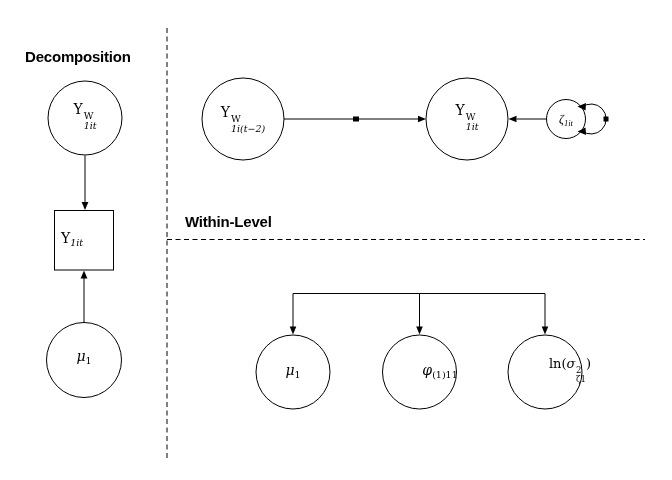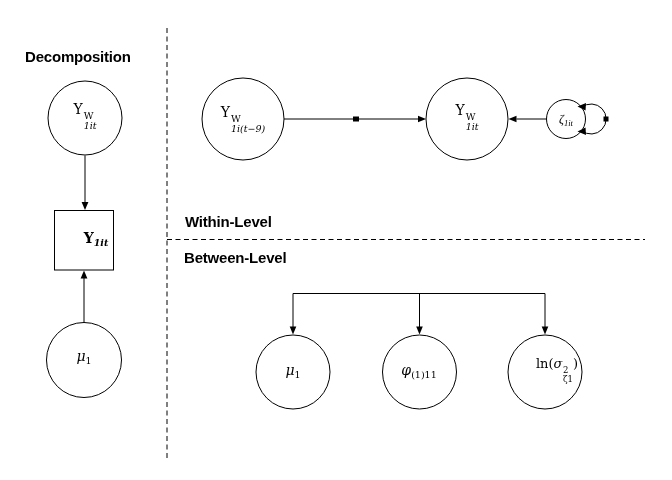--- a/index.html
+++ b/index.html
@@ -110,63 +110,62 @@
     <polygon points="419.5,334.5 416.2,326.5 422.8,326.5" fill="#000"></polygon>
     <polygon points="545,334.5 541.7,326.5 548.3,326.5" fill="#000"></polygon>
 
     <circle cx="293" cy="372" r="37" fill="none" stroke="#000" stroke-width="1"></circle>
     <circle cx="419.5" cy="372" r="37" fill="none" stroke="#000" stroke-width="1"></circle>
     <circle cx="545" cy="372" r="37" fill="none" stroke="#000" stroke-width="1"></circle>
   </svg>
 
   <div class="heading" style="left:25px; top:41px;margin-top:8px;">Decomposition</div>
   <div class="heading" style="left:185px; top:214px;">Within-Level</div>
-  <div class="heading" style="left:184px; top:250px;">Between-Level</div>
 
   <div class="node-label" style="left:85px; top:117px;">
     <span class="m-base">Y</span><span class="m-stack">
         <span class="m-sup">W</span>
         <span class="m-sub">1it</span>
       </span>
   </div>
 
-  <div class="node-label" style="left:96px; top:239px;font-weight:bold;">
+  <div class="node-label" style="left:72px; top:239px;">
     <span class="m-base">Y</span><span class="m-sub-inline it">1it</span>
   </div>
 
   <div class="node-label" style="left:84px; top:357px;">
     <span class="m-base greek">μ</span><span class="m-sub-inline">1</span>
   </div>
 
   <div class="node-label" style="left:243px; top:120px;">
     <span class="m-base">Y</span><span class="m-stack">
         <span class="m-sup">W</span>
-        <span class="m-sub">1i(t−9)</span>
+        <span class="m-sub">1i(t−2)</span>
       </span>
   </div>
 
   <div class="node-label" style="left:467px; top:118px;">
     <span class="m-base">Y</span><span class="m-stack">
         <span class="m-sup">W</span>
         <span class="m-sub">1it</span>
       </span>
   </div>
 
   <div class="node-label small" style="left:566px; top:120px;font-family:Liberation Serif, serif;">
     <span class="m-base greek">ζ</span><span class="m-sub-inline it">1it</span>
   </div>
 
   <div class="node-label" style="left:293px; top:371px;">
     <span class="m-base greek">μ</span><span class="m-sub-inline">1</span>
   </div>
 
-  <div class="node-label" style="left:419px; top:371px;">
+  <div class="node-label" style="left:440px; top:371px;">
     <span class="m-base greek">φ</span><span class="m-sub-inline">(1)11</span>
   </div>
 
-  <div class="node-label" style="left:557px; top:371px; font-size:13px;">
+  <div class="node-label" style="left:570px; top:371px; font-size:13px;">
     <span class="m-base">ln(</span><span class="m-base greek">σ</span><span class="sigma-stack">
         <span class="m-sup">2</span>
         <span class="m-sub">ζ1</span>
       </span><span class="m-base">)</span>
   </div>
 
 </div>
 
 </body></html>

